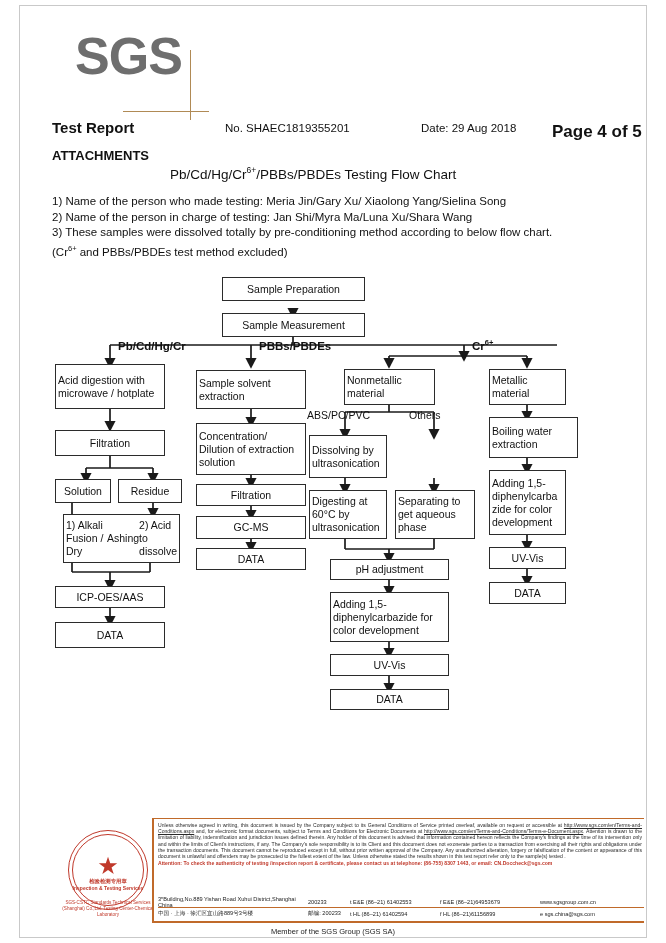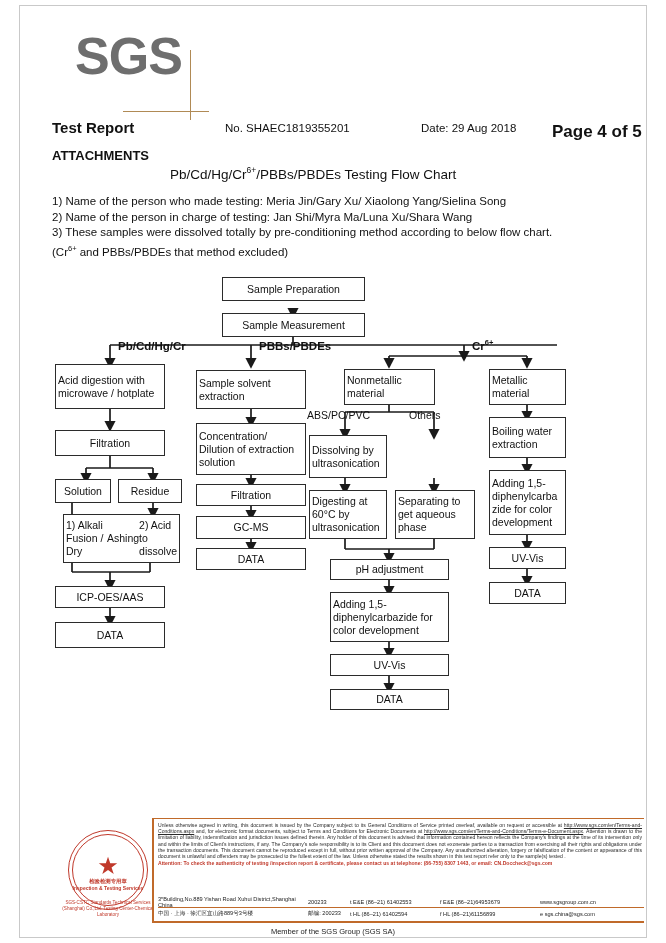--- a/index.html
+++ b/index.html
@@ -123,21 +123,21 @@
     <div class="pg">Page 4 of 5</div>
   </div>
 
   <div class="attach">ATTACHMENTS</div>
   <div class="flowtitle"><span>Pb/Cd/Hg/Cr</span><sup>6+</sup><span>/PBBs/PBDEs Testing Flow Chart</span></div>
 
   <div class="notes">
     <div>1) Name of the person who made testing: Meria Jin/Gary Xu/ Xiaolong Yang/Sielina Song</div>
     <div>2) Name of the person in charge of testing: Jan Shi/Myra Ma/Luna Xu/Shara Wang</div>
     <div>3) These samples were dissolved totally by pre-conditioning method according to below flow chart.</div>
-    <div><span>(Cr</span><sup>6+</sup><span> and PBBs/PBDEs that method excluded)</span></div>
+    <div><span>(Cr</span><sup>6+</sup><span> and PBBs/PBDEs test method excluded)</span></div>
   </div>
 
   <div class="flow">
 
     <svg class="conn" viewBox="0 0 666 943">
       <defs>
         <marker id="ah" markerWidth="8" markerHeight="8" refX="3.2" refY="4" orient="auto">
           <path d="M0,0.6 L6.6,4 L0,7.4 Z" fill="#1a1a1a"></path>
         </marker>
       </defs>
@@ -240,21 +240,21 @@
     <div class="plabel" style="left:409px;top:409px;">Others</div>
     <div class="node" style="left:309px;top:435px;width:78px;height:43px;">Dissolving by ultrasonication</div>
     <div class="node" style="left:309px;top:490px;width:78px;height:49px;">Digesting at 60°C by ultrasonication</div>
     <div class="node" style="left:395px;top:490px;width:80px;height:49px;">Separating to get aqueous phase</div>
     <div class="node" style="left:330px;top:559px;width:119px;height:21px;">pH adjustment</div>
     <div class="node" style="left:330px;top:592px;width:119px;height:50px;">Adding 1,5-diphenylcarbazide for color development</div>
     <div class="node" style="left:330px;top:654px;width:119px;height:22px;">UV-Vis</div>
     <div class="node" style="left:330px;top:689px;width:119px;height:21px;">DATA</div>
 
     <div class="node" style="left:489px;top:369px;width:77px;height:36px;">Metallic material</div>
-    <div class="node" style="left:489px;top:417px;width:77px;height:41px;">Boiling water extraction</div>
+    <div class="node" style="left:489px;top:417px;width:89px;height:41px;">Boiling water extraction</div>
     <div class="node" style="left:489px;top:470px;width:77px;height:65px;">Adding 1,5-diphenylcarba zide for color development</div>
     <div class="node" style="left:489px;top:547px;width:77px;height:22px;">UV-Vis</div>
     <div class="node" style="left:489px;top:582px;width:77px;height:22px;">DATA</div>
   </div>
 
   <div class="seal">
     <div class="seal-outer"></div>
     <div class="seal-inner"></div>
     <div class="seal-star">★</div>
     <div class="seal-t1">检验检测专用章</div>

